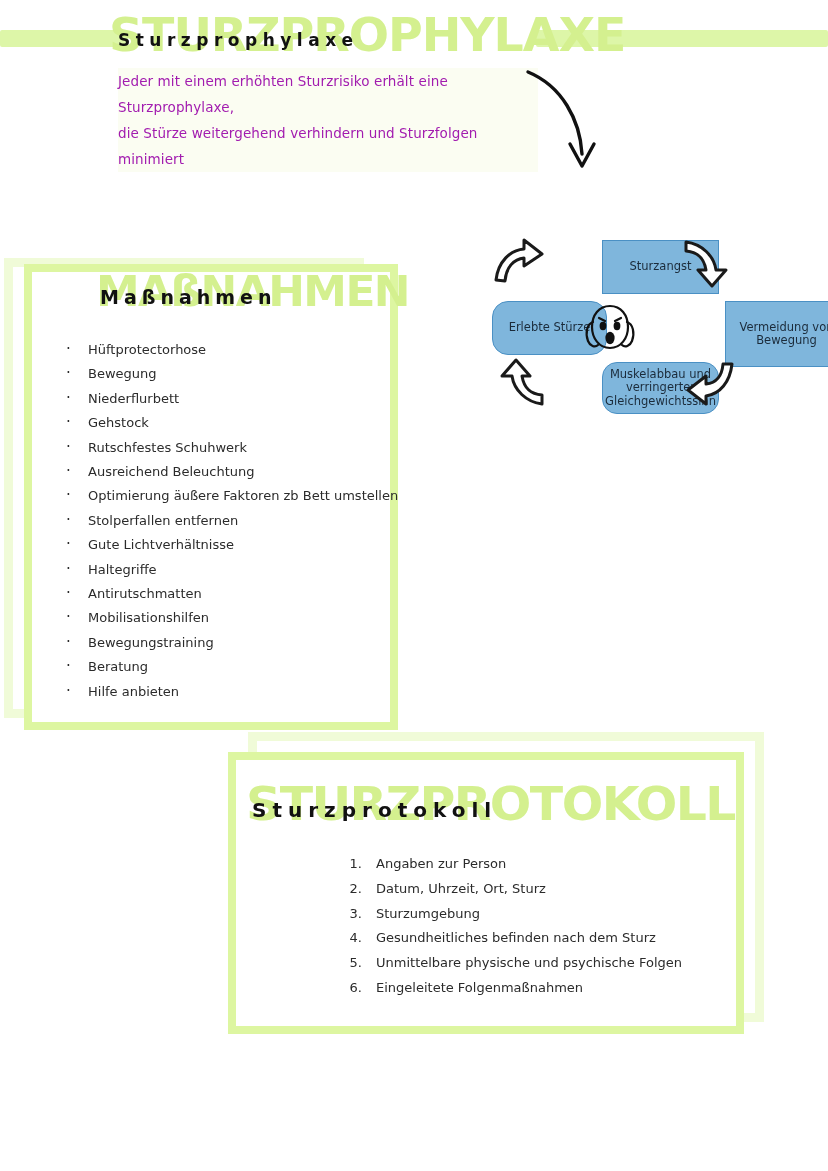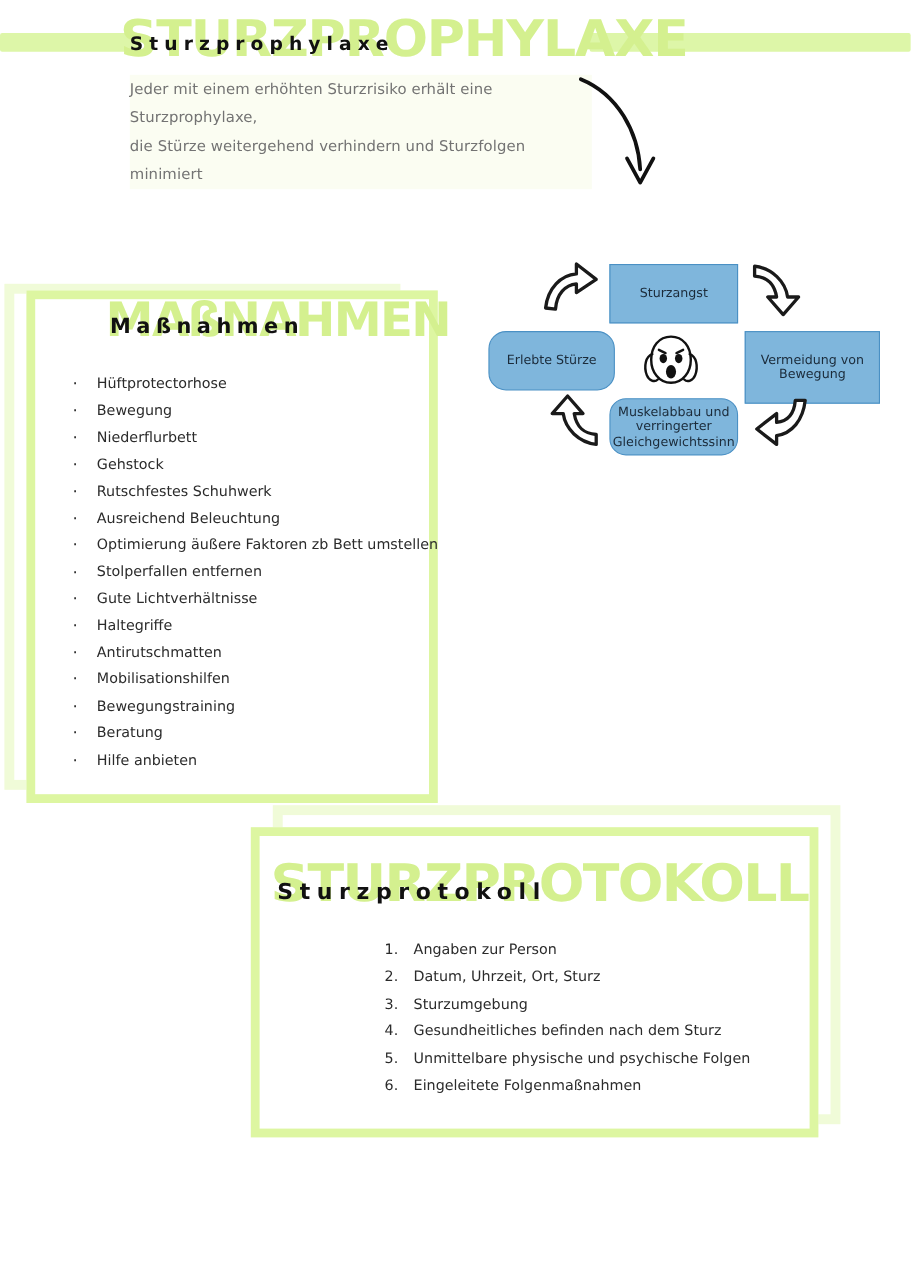--- a/index.html
+++ b/index.html
@@ -55,21 +55,21 @@
   }
 
   .subtitle {
     position: absolute;
     left: 118px;
     top: 68px;
     width: 420px;
     font-family: "DejaVu Sans", sans-serif;
     font-size: 13.5px;
     line-height: 26px;
-    color: #737373;
+    color: #a21caf;
     background: #fbfdf2;
     letter-spacing: 0.1px;
   }
 
   
   .big-arrow { position:absolute; left:520px; top:62px; width:100px; height:115px; }
 
   
   .cycle { position: absolute; left: 432px; top: 228px; width: 372px; height: 190px; }
 
@@ -79,20 +79,21 @@
     border: 1px solid #4a90c4;
     color: #1b2b3a;
     font-family: "DejaVu Sans", sans-serif;
     font-size: 11.5px;
     line-height: 13.5px;
     display: flex;
     align-items: center;
     justify-content: center;
     text-align: center;
     padding: 2px;
+    margin-left: 48px;
   }
   .cbox-top    { left:122px; top:12px;  width:117px; height:54px; }
   .cbox-left   { left:12px;  top:73px;  width:115px; height:54px;border-radius:16px; }
   .cbox-right  { left:245px; top:73px;  width:123px; height:66px; }
   .cbox-bottom { left:122px; top:134px; width:117px; height:52px;border-radius:15px; }
 
   .emoji-center { position:absolute; left:148px; top:72px; width:60px; height:60px; }
   .arrow-ur { position:absolute; left:58px;  top:6px;   width:56px; height:52px; }
   .arrow-dr { position:absolute; left:250px; top:8px;   width:56px; height:52px; }
   .arrow-dl { position:absolute; left:250px; top:130px; width:56px; height:52px; }

